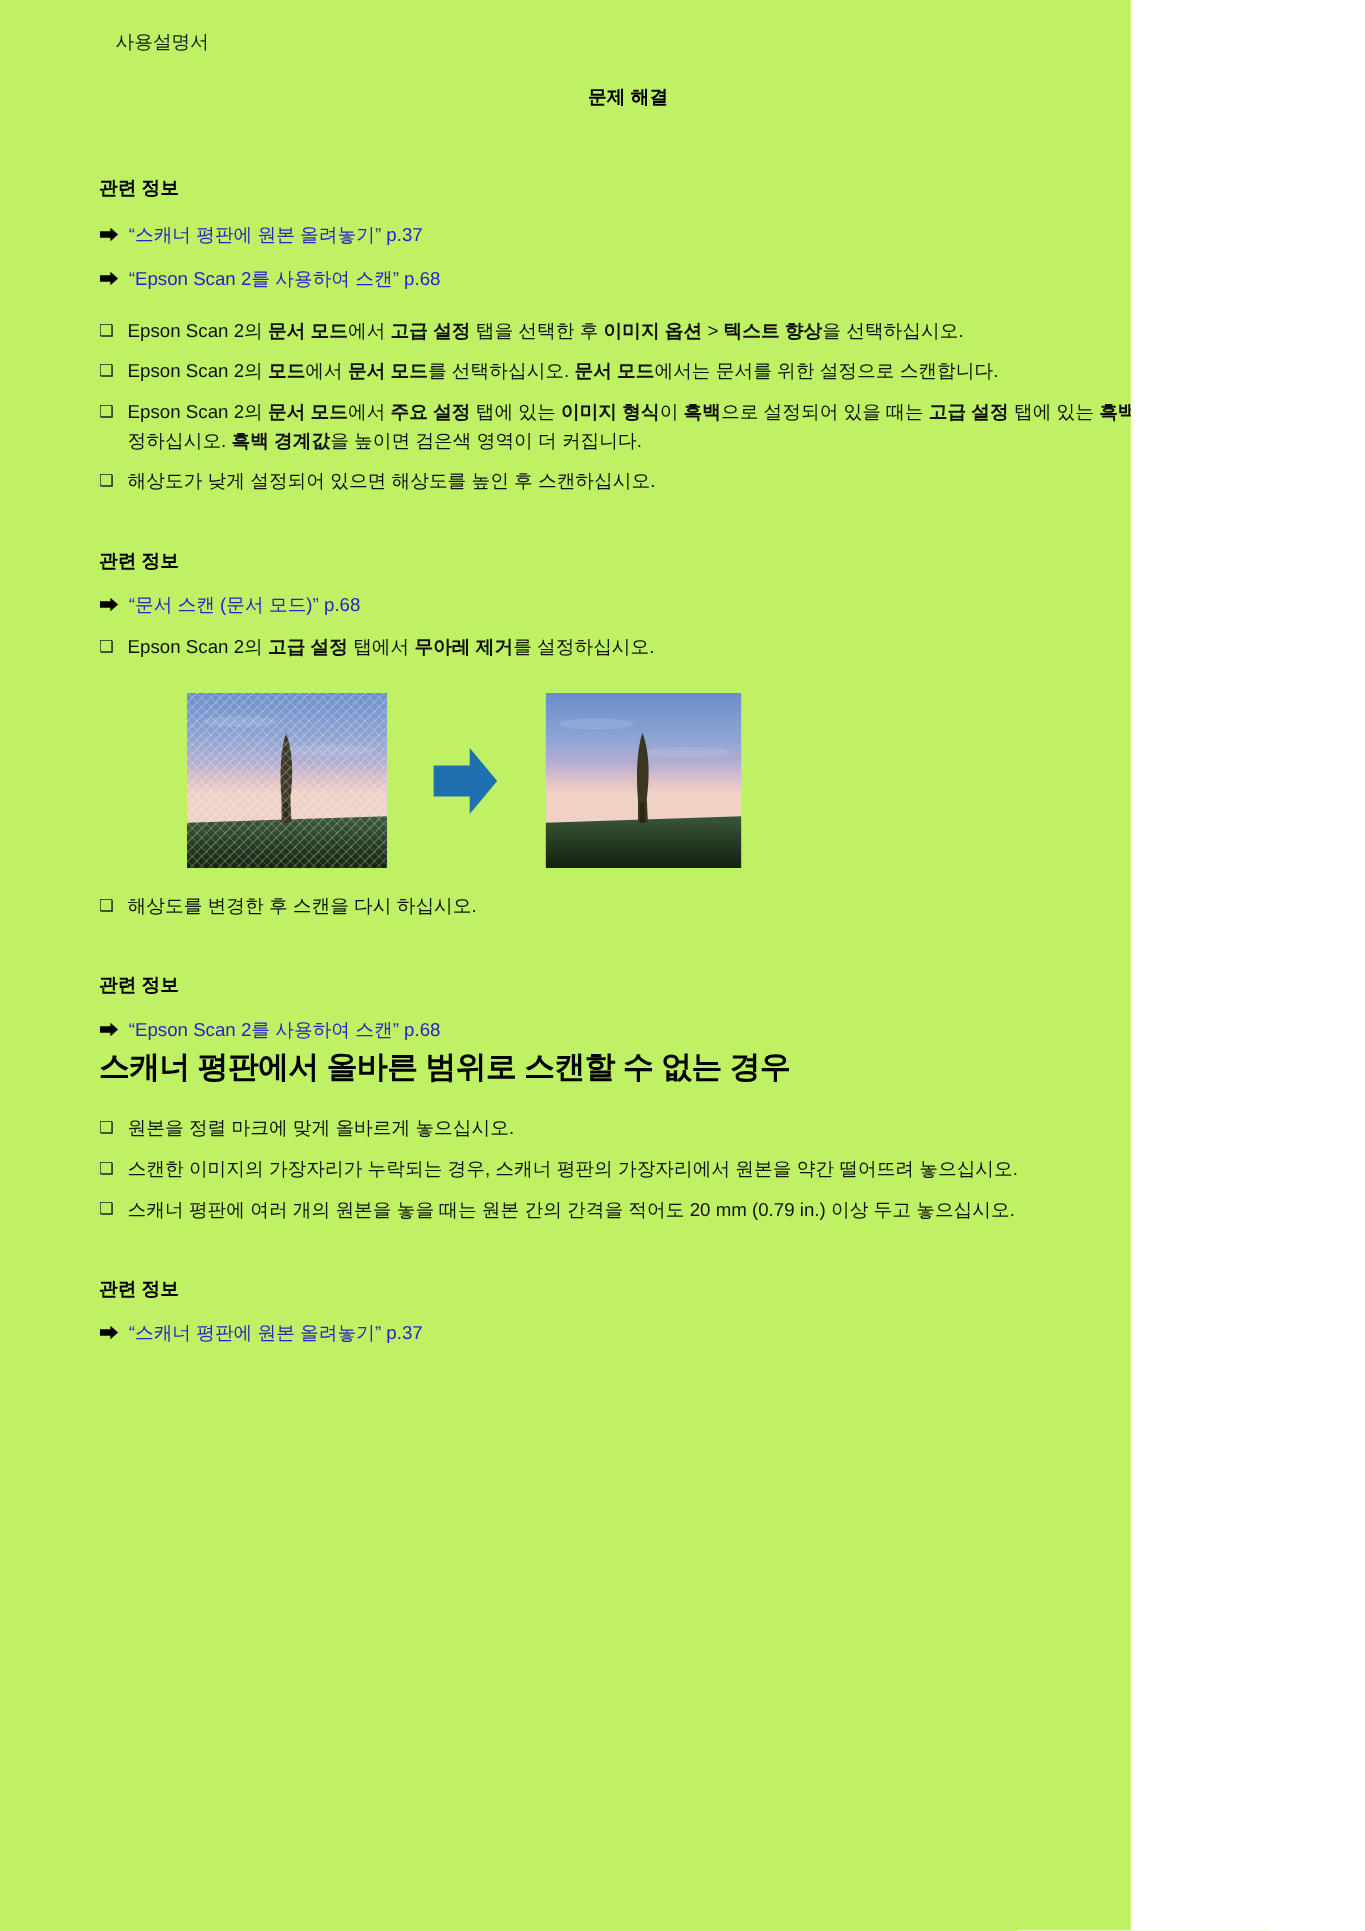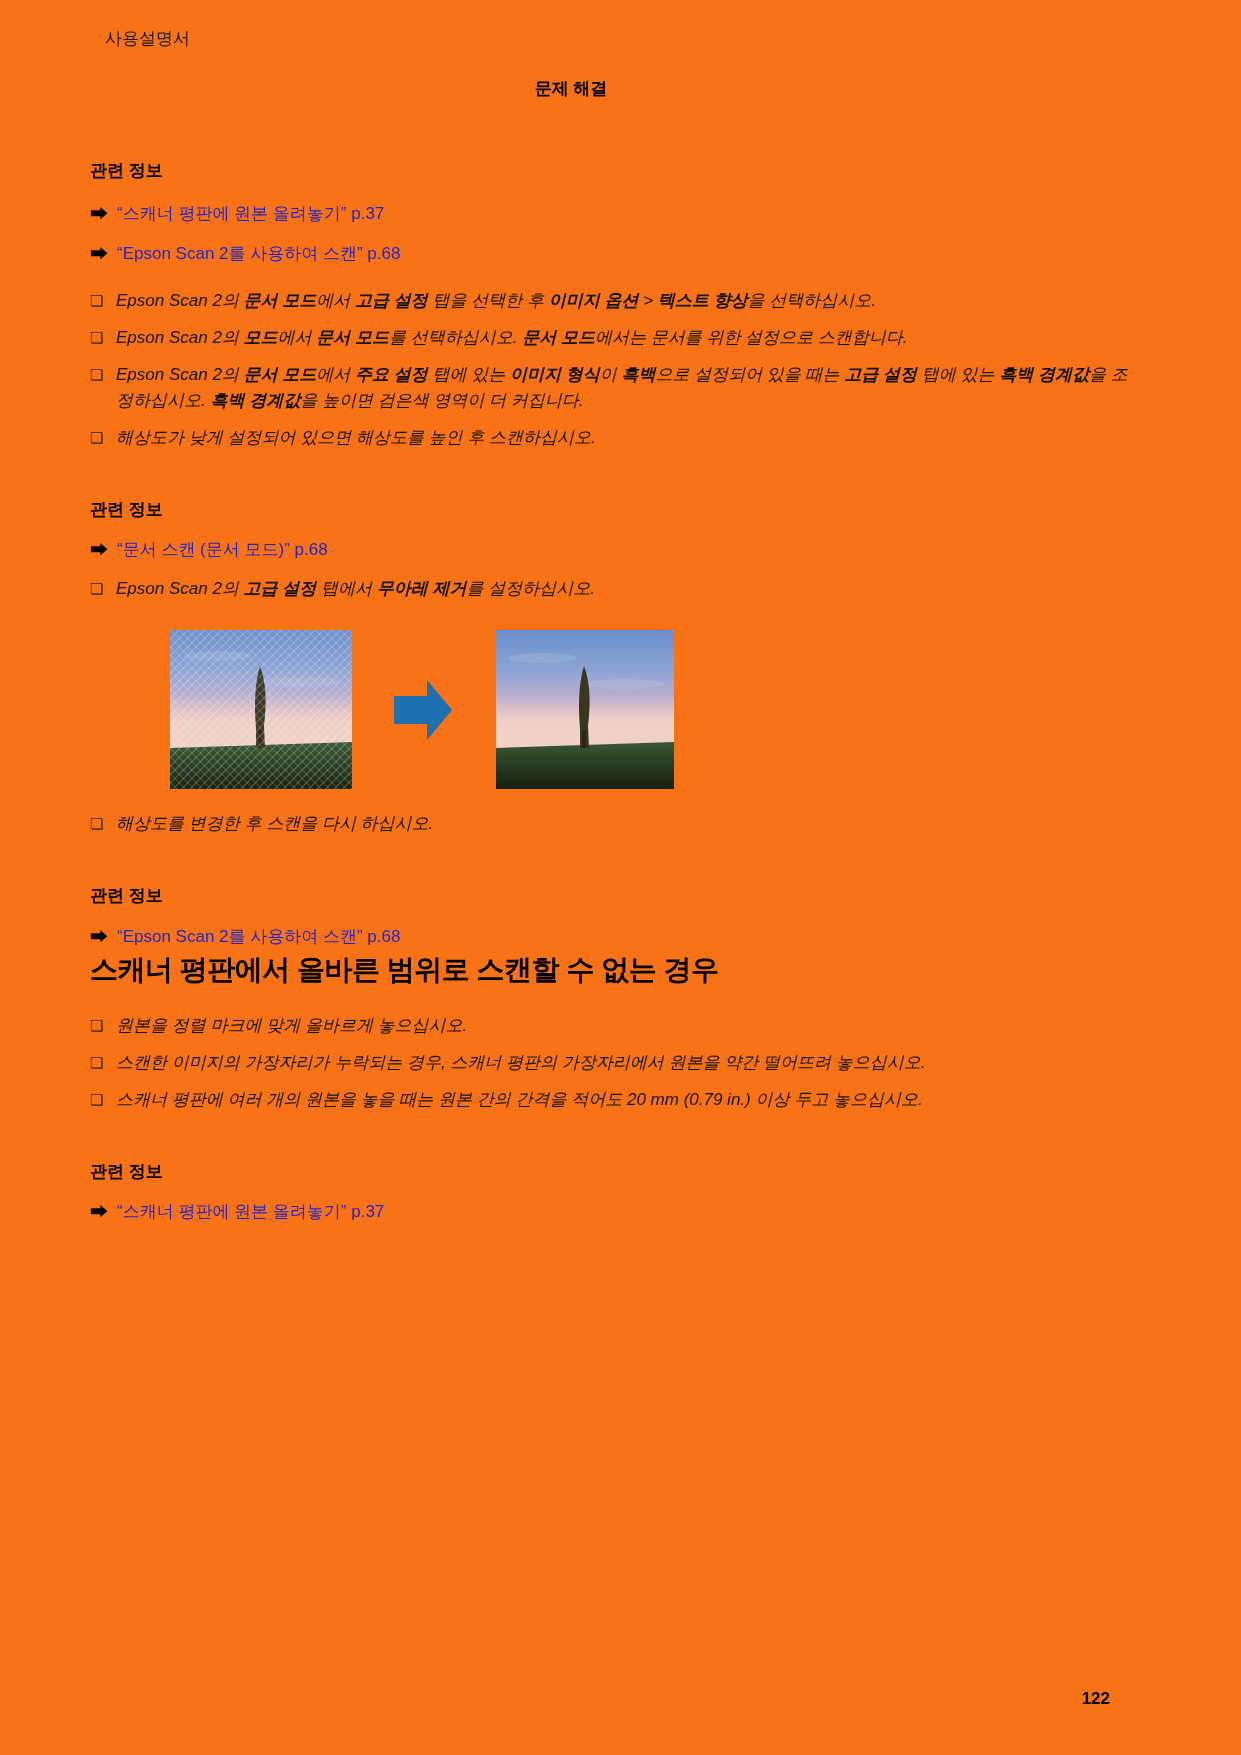--- a/index.html
+++ b/index.html
@@ -1,20 +1,20 @@
 <!DOCTYPE html>
 <html lang="ko"><head>
 <meta charset="utf-8">
 <style>
   html,body{margin:0;padding:0;background:#ffffff;}
   .page{
     position:relative;
-    width:1241px;
+    width:1028px;
     height:1755px;
-    background:#f97316;
+    background:#bef264;
     color:#111111;
     font-family:"Liberation Sans", sans-serif;
     font-size:17px;
     line-height:1.5;
     overflow:hidden;
   }
   .hdr-left{
     position:absolute; top:26px; left:105px;
     font-size:17px; color:#1a1a1a;
   }
@@ -43,21 +43,21 @@
   }
   ul.bullets{
     list-style:none; margin:22px 0 0 0; padding:0;
   }
   ul.bullets li{
     display:flex; align-items:flex-start; margin-bottom:11px;
   }
   .bullet-glyph{
     width:26px; flex:0 0 26px; color:#222; font-size:15px; line-height:26px;
   }
-  .bullet-text{flex:1; line-height:26px;font-style:italic;}
+  .bullet-text{flex:1; line-height:26px;}
   .bullet-text b{font-weight:bold;}
   .intro-par{margin:24px 0 0 0; line-height:26px;}
   .figure-row{
     display:flex; align-items:center; margin:28px 0 0 80px;
   }
   .photo{display:block;}
   .arrow-wrap{margin:0 44px 0 42px; display:flex; align-items:center;}
   .footer-pagenum{
     position:absolute; bottom:44px; left:0; width:1110px;
     text-align:right; font-weight:bold; font-size:17px; color:#000;

